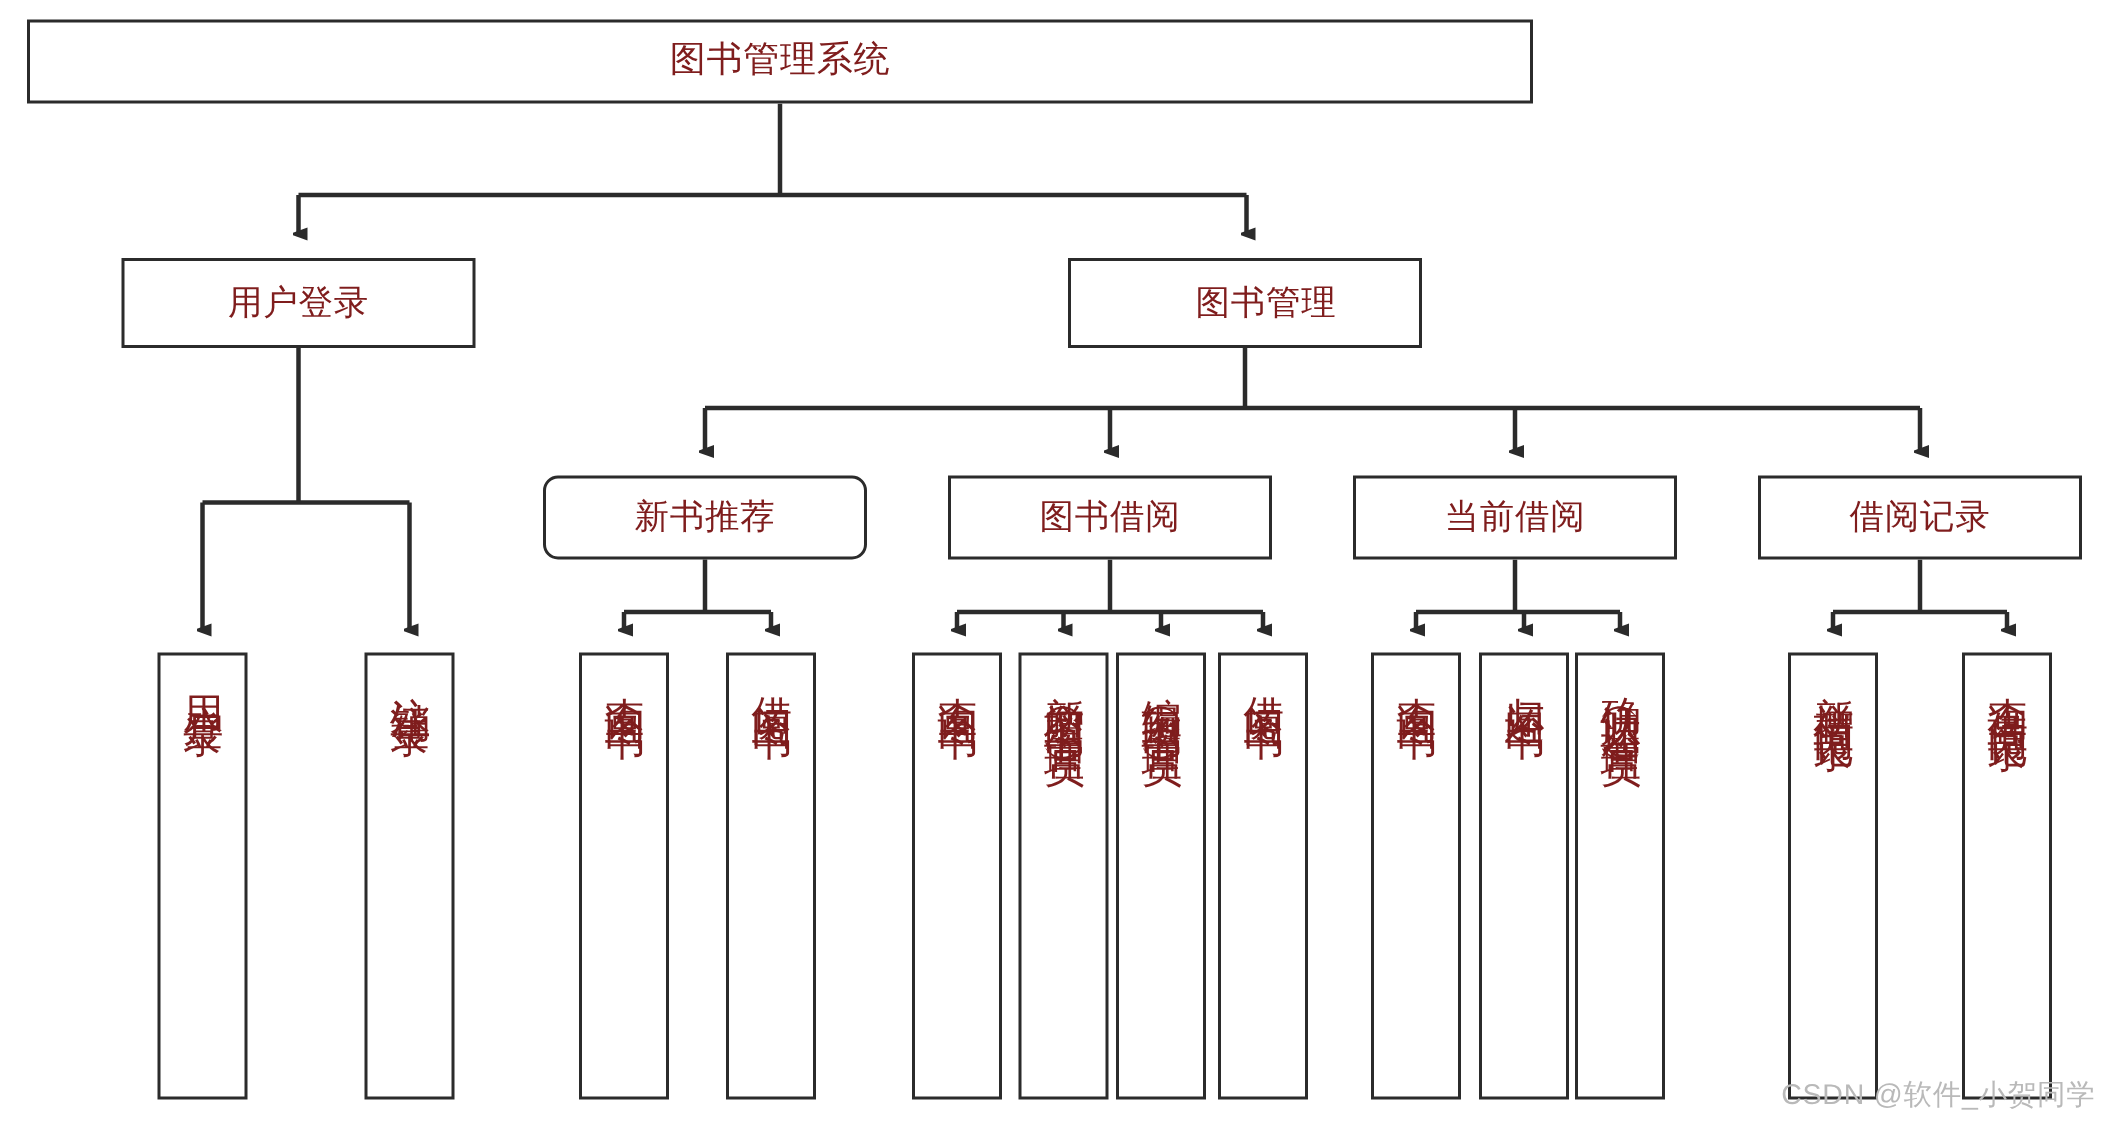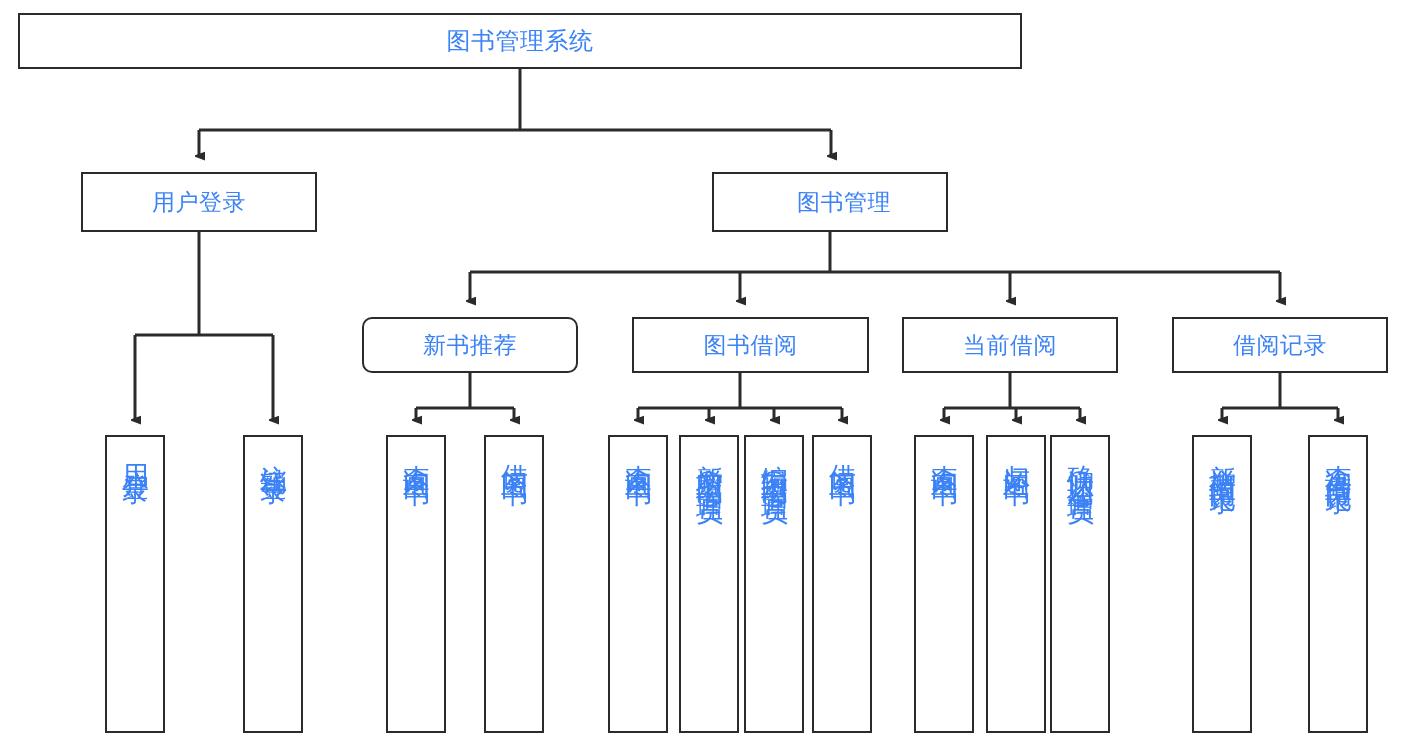--- a/index.html
+++ b/index.html
@@ -29,21 +29,22 @@
     pointer-events: none;
   }
   .node {
     position: absolute;
     box-sizing: border-box;
     background: #ffffff;
     border: 2px solid #2b2b2b;
     display: flex;
     align-items: center;
     justify-content: center;
-    color: #3b82f6;
+    color: #7f1d1d;
+    font-family: Liberation Serif, serif;
   }
   .node .label {
     display: block;
     text-align: center;
     line-height: 1.08;
     white-space: nowrap;
   }
   
   .node.horiz .label {
     font-size: 23px;
@@ -139,21 +140,21 @@
   <div class="node horiz" style="left:81px; top:172px; width:236px; height:60px;">
     <span class="label">用户登录</span>
   </div>
   <div class="node horiz" style="left:712px; top:172px; width:236px; height:60px;padding-left:28px;">
     <span class="label">图书管理</span>
   </div>
 
   <div class="node horiz" style="left:362px; top:317px; width:216px; height:56px;border-radius:10px;">
     <span class="label">新书推荐</span>
   </div>
-  <div class="node horiz" style="left:632px; top:317px; width:237px; height:56px;">
+  <div class="node horiz" style="left:632px; top:317px; width:216px; height:56px;">
     <span class="label">图书借阅</span>
   </div>
   <div class="node horiz" style="left:902px; top:317px; width:216px; height:56px;">
     <span class="label">当前借阅</span>
   </div>
   <div class="node horiz" style="left:1172px; top:317px; width:216px; height:56px;">
     <span class="label">借阅记录</span>
   </div>
 
   <div class="node vert" style="left:105px; top:435px; width:60px; height:298px;">
@@ -189,14 +190,15 @@
   <div class="node vert" style="left:1050px; top:435px; width:60px; height:298px;">
     <span class="label">确认归还（管理员）</span>
   </div>
   <div class="node vert" style="left:1192px; top:435px; width:60px; height:298px;">
     <span class="label">新增借阅记录</span>
   </div>
   <div class="node vert" style="left:1308px; top:435px; width:60px; height:298px;">
     <span class="label">查询借阅记录</span>
   </div>
 
+  <div class="watermark">CSDN @软件_小贺同学</div>
 
 </div>
 
 </body></html>

